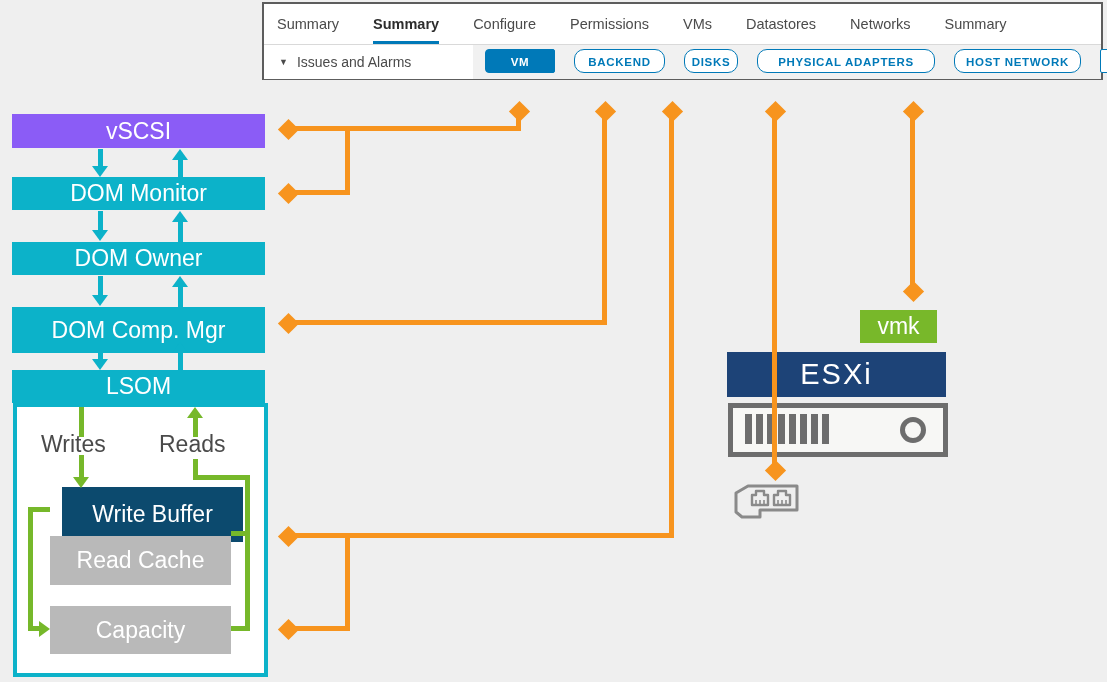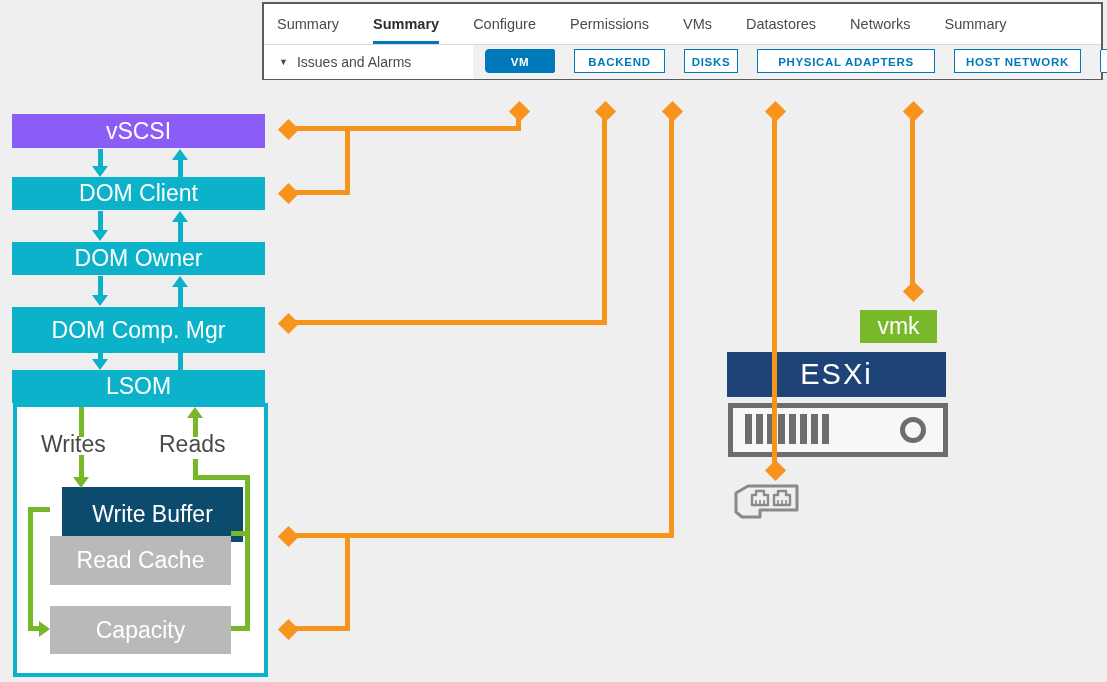--- a/index.html
+++ b/index.html
@@ -15,21 +15,21 @@
        border-bottom:3px solid transparent;box-sizing:border-box;padding-top:2px;}
   .tab.active{color:#2d2d2d;font-weight:700;border-bottom-color:#0079b8;}
   .tools-row{position:relative;height:34px;background:#f1f1f1;display:flex;align-items:center;}
   .dropdown{position:absolute;left:0;top:0;bottom:0;width:209px;background:#ffffff;
             display:flex;align-items:center;gap:9px;padding-left:15px;box-sizing:border-box;}
   .dd-caret{font-size:9px;color:#4a4a4a;}
   .dd-label{font-size:14px;color:#4a4a4a;}
   .btn-group{position:absolute;left:221px;top:4px;display:flex;gap:19px;}
   .vbtn{height:24px;line-height:24px;text-align:center;font-size:11.5px;font-weight:700;
         letter-spacing:.06em;color:#0079b8;background:#ffffff;border:1px solid #0079b8;
-        border-radius:0;box-sizing:border-box;white-space:nowrap;}
+        border-radius:10px;box-sizing:border-box;white-space:nowrap;}
   .vbtn.first{border-radius:4px 2px 2px 4px;}
   .vbtn.last{border-radius:2px 4px 4px 2px;}
   .vbtn.active{background:#0079b8;color:#ffffff;}
 
   
   .abs{position:absolute;}
   .box{position:absolute;display:flex;align-items:center;justify-content:center;
        color:#ffffff;font-size:23px;font-weight:400;}
   .hline,.vline{position:absolute;}
   .orange{background:#f7941e;}
@@ -64,21 +64,21 @@
         <div class="vbtn" style="width:91px">BACKEND</div>
         <div class="vbtn" style="width:54px">DISKS</div>
         <div class="vbtn" style="width:178px">PHYSICAL ADAPTERS</div>
         <div class="vbtn" style="width:127px">HOST NETWORK</div>
         <div class="vbtn last" style="width:60px">ISCSI</div>
       </div>
     </div>
   </div>
 
   <div class="box" style="left:12px;top:114px;width:253px;height:34px;background:#8b5cf6">vSCSI</div>
-  <div class="box" style="left:12px;top:177px;width:253px;height:33px;background:#0cb2c9">DOM Client</div>
+  <div class="box" style="left:12px;top:177px;width:253px;height:33px;background:#0cb2c9">DOM Monitor</div>
   <div class="box" style="left:12px;top:242px;width:253px;height:33px;background:#0cb2c9">DOM Owner</div>
   <div class="box" style="left:12px;top:307px;width:253px;height:46px;background:#0cb2c9">DOM Comp. Mgr</div>
   <div class="box" style="left:12px;top:370px;width:253px;height:33px;background:#0cb2c9">LSOM</div>
 
   <div class="vline" style="left:98px;top:149px;width:5px;height:18px;background:#0cb2c9"></div>
   <div class="tri" style="left:92px;top:166px;border-left:8px solid transparent;border-right:8px solid transparent;border-top:11px solid #0cb2c9"></div>
   <div class="tri" style="left:172px;top:149px;border-left:8px solid transparent;border-right:8px solid transparent;border-bottom:11px solid #0cb2c9"></div>
   <div class="vline" style="left:178px;top:159px;width:5px;height:18px;background:#0cb2c9"></div>
 
   <div class="vline" style="left:98px;top:211px;width:5px;height:20px;background:#0cb2c9"></div>

